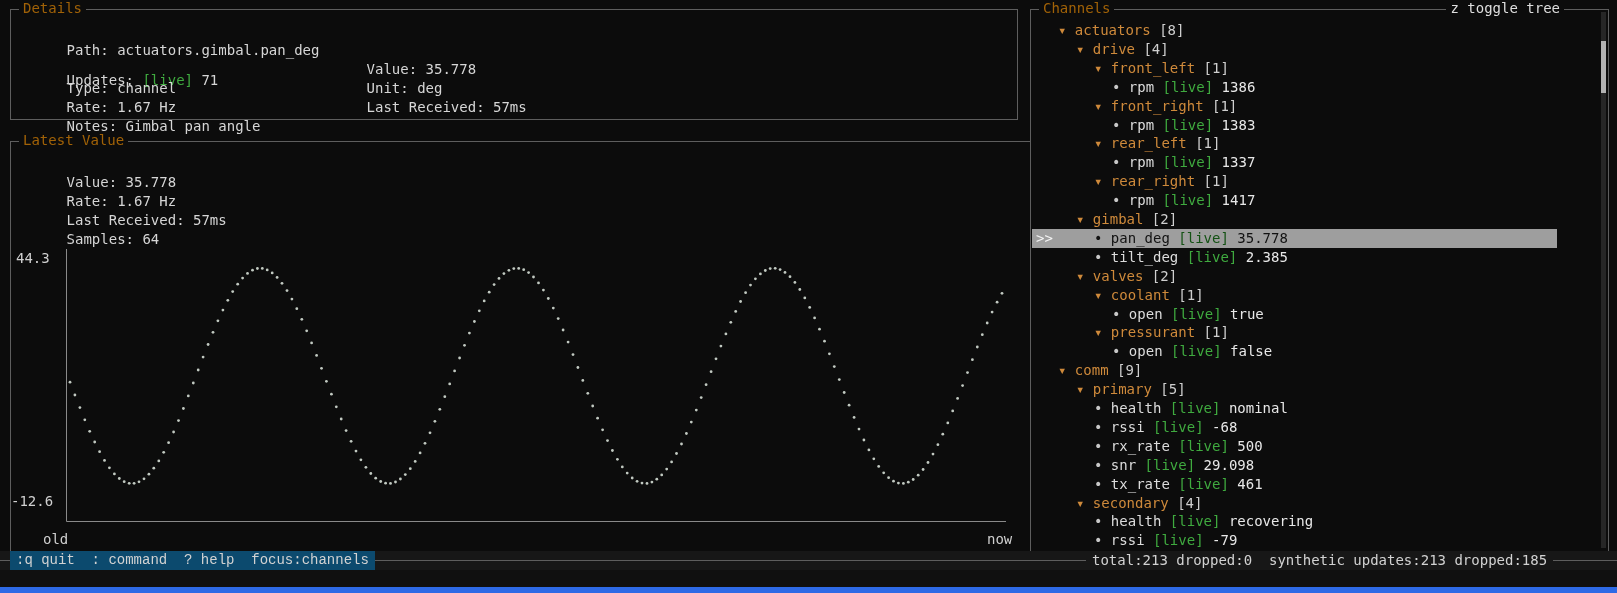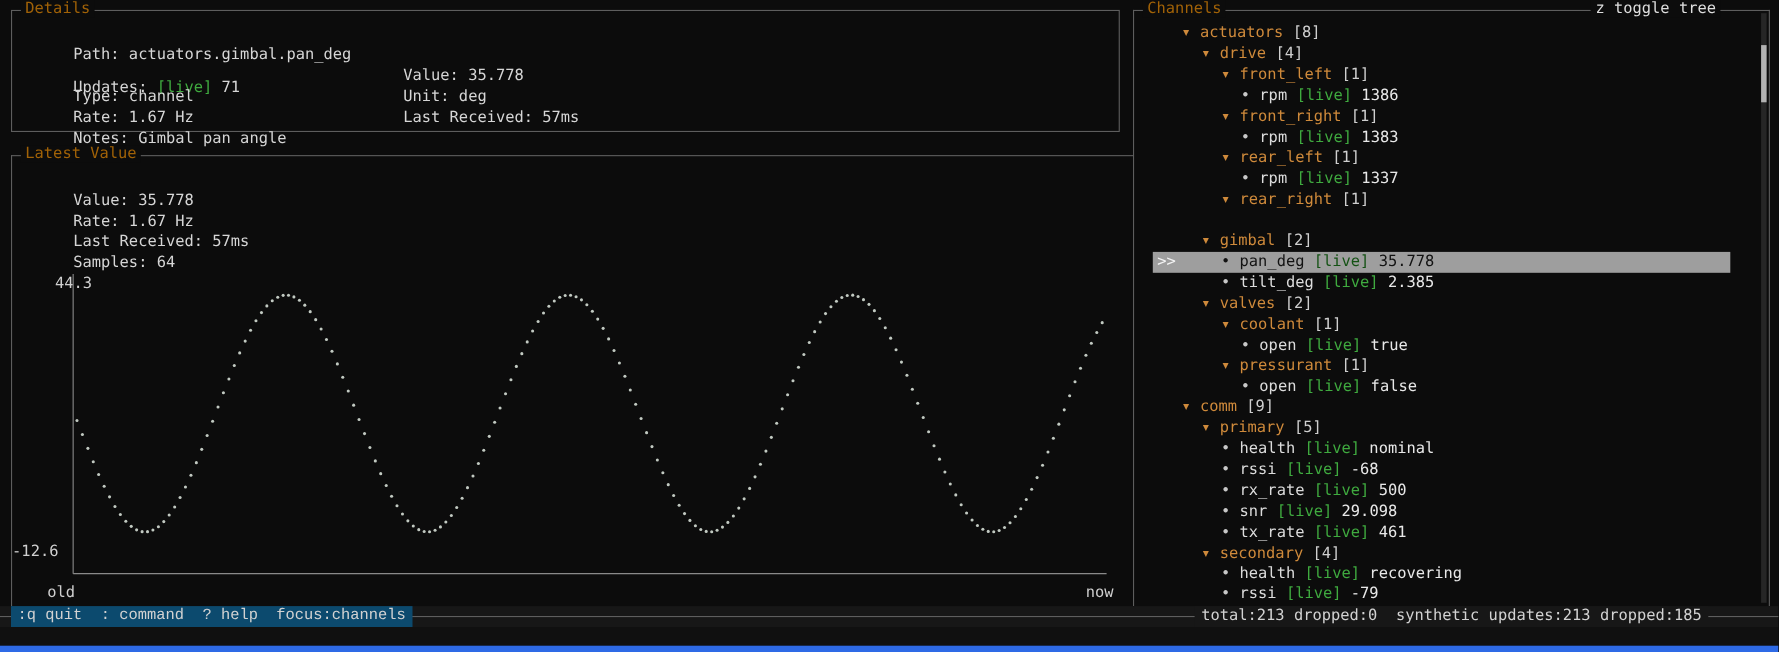--- a/index.html
+++ b/index.html
@@ -10,21 +10,21 @@
   .panel-title{position:absolute;top:-10px;left:8px;background:#0c0c0c;padding:0 4px;color:#a16207;white-space:pre;}
   .panel-hint{position:absolute;top:-10px;right:44px;background:#0c0c0c;padding:0 4px;color:#dedede;white-space:pre;}
   .row{position:absolute;height:19px;line-height:19px;white-space:pre;}
   .live{color:#3faa3f;}
   
   .plot-svg{position:absolute;left:50px;top:101px;}
   .ylab{position:absolute;white-space:pre;color:#d0d0d0;}
   .xlab{position:absolute;white-space:pre;color:#cfcfcf;}
   
   #tree-rows{position:absolute;left:0;top:0;right:0;bottom:0;overflow:hidden;}
-  .trow{position:absolute;left:17px;width:525px;height:19px;line-height:19px;white-space:pre;box-sizing:border-box;cursor:default;}
+  .trow{position:absolute;left:1px;width:525px;height:19px;line-height:19px;white-space:pre;box-sizing:border-box;cursor:default;}
   .trow .tglyph,.trow .bname{color:#cf8a3b;}
   .trow .count{color:#cfcfcf;}
   .trow .bullet{color:#c8c8c8;}
   .trow .lname{color:#dcdcdc;}
   .trow .val{color:#e8e8e8;}
   .trow.sel{background:#9e9e9e;}
   .trow.sel .bullet,.trow.sel .lname,.trow.sel .val{color:#121212;}
   .trow.sel .live{color:#145214;}
   .marker{position:absolute;left:4px;top:0;color:#f4f4f4;}
   
@@ -79,21 +79,21 @@
     <div class="row" style="top:31px;left:5px;">
       <span>Rate: 1.67 Hz</span>
     </div>
     <div class="row" style="top:50px;left:5px;">
       <span>Last Received: 57ms</span>
     </div>
     <div class="row" style="top:69px;left:5px;">
       <span>Samples: 64</span>
     </div>
 
-    <span class="ylab" style="top:108px;left:5px;margin-left:34px;">44.3</span>
+    <span class="ylab" style="top:108px;left:5px;">44.3</span>
     <span class="ylab" style="top:351px;left:0px;">-12.6</span>
 
     <svg id="plot" class="plot-svg" width="950" height="286" viewBox="0 0 950 286">
         <line x1="5.5" y1="6" x2="5.5" y2="278.5" stroke="#8a8a8a" stroke-width="1"></line>
         <line x1="5.5" y1="278.5" x2="945" y2="278.5" stroke="#8a8a8a" stroke-width="1"></line>
         <g fill="#c2cac2">
           <circle cx="9.0" cy="139.2" r="1.4"></circle>
           <circle cx="13.9" cy="152.0" r="1.4"></circle>
           <circle cx="18.9" cy="164.6" r="1.4"></circle>
           <circle cx="23.8" cy="176.8" r="1.4"></circle>
@@ -296,20 +296,21 @@
     <div id="tree-rows">
         <div class="trow" style="top: 11px; padding-left: 26px;"><span class="tglyph">▾ </span><span class="bname">actuators</span><span class="count"> [8]</span></div>
         <div class="trow" style="top: 29.9px; padding-left: 44px;"><span class="tglyph">▾ </span><span class="bname">drive</span><span class="count"> [4]</span></div>
         <div class="trow" style="top: 48.8px; padding-left: 62px;"><span class="tglyph">▾ </span><span class="bname">front_left</span><span class="count"> [1]</span></div>
         <div class="trow" style="top: 67.7px; padding-left: 80px;"><span class="bullet">• </span><span class="lname">rpm</span><span class="live"> [live]</span><span class="val"> 1386</span></div>
         <div class="trow" style="top: 86.6px; padding-left: 62px;"><span class="tglyph">▾ </span><span class="bname">front_right</span><span class="count"> [1]</span></div>
         <div class="trow" style="top: 105.5px; padding-left: 80px;"><span class="bullet">• </span><span class="lname">rpm</span><span class="live"> [live]</span><span class="val"> 1383</span></div>
         <div class="trow" style="top: 124.4px; padding-left: 62px;"><span class="tglyph">▾ </span><span class="bname">rear_left</span><span class="count"> [1]</span></div>
         <div class="trow" style="top: 143.3px; padding-left: 80px;"><span class="bullet">• </span><span class="lname">rpm</span><span class="live"> [live]</span><span class="val"> 1337</span></div>
         <div class="trow" style="top: 162.2px; padding-left: 62px;"><span class="tglyph">▾ </span><span class="bname">rear_right</span><span class="count"> [1]</span></div>
+        <div class="trow" style="top: 181.1px; padding-left: 80px;"><span class="bullet">• </span><span class="lname">rpm</span><span class="live"> [live]</span><span class="val"> 1417</span></div>
         <div class="trow" style="top: 200px; padding-left: 44px;"><span class="tglyph">▾ </span><span class="bname">gimbal</span><span class="count"> [2]</span></div>
         <div class="trow sel" style="top: 218.9px; padding-left: 62px;"><span class="marker">&gt;&gt;</span><span class="bullet">• </span><span class="lname">pan_deg</span><span class="live"> [live]</span><span class="val"> 35.778</span></div>
         <div class="trow" style="top: 237.8px; padding-left: 62px;"><span class="bullet">• </span><span class="lname">tilt_deg</span><span class="live"> [live]</span><span class="val"> 2.385</span></div>
         <div class="trow" style="top: 256.7px; padding-left: 44px;"><span class="tglyph">▾ </span><span class="bname">valves</span><span class="count"> [2]</span></div>
         <div class="trow" style="top: 275.6px; padding-left: 62px;"><span class="tglyph">▾ </span><span class="bname">coolant</span><span class="count"> [1]</span></div>
         <div class="trow" style="top: 294.5px; padding-left: 80px;"><span class="bullet">• </span><span class="lname">open</span><span class="live"> [live]</span><span class="val"> true</span></div>
         <div class="trow" style="top: 313.4px; padding-left: 62px;"><span class="tglyph">▾ </span><span class="bname">pressurant</span><span class="count"> [1]</span></div>
         <div class="trow" style="top: 332.3px; padding-left: 80px;"><span class="bullet">• </span><span class="lname">open</span><span class="live"> [live]</span><span class="val"> false</span></div>
         <div class="trow" style="top: 351.2px; padding-left: 26px;"><span class="tglyph">▾ </span><span class="bname">comm</span><span class="count"> [9]</span></div>
         <div class="trow" style="top: 370.1px; padding-left: 44px;"><span class="tglyph">▾ </span><span class="bname">primary</span><span class="count"> [5]</span></div>

